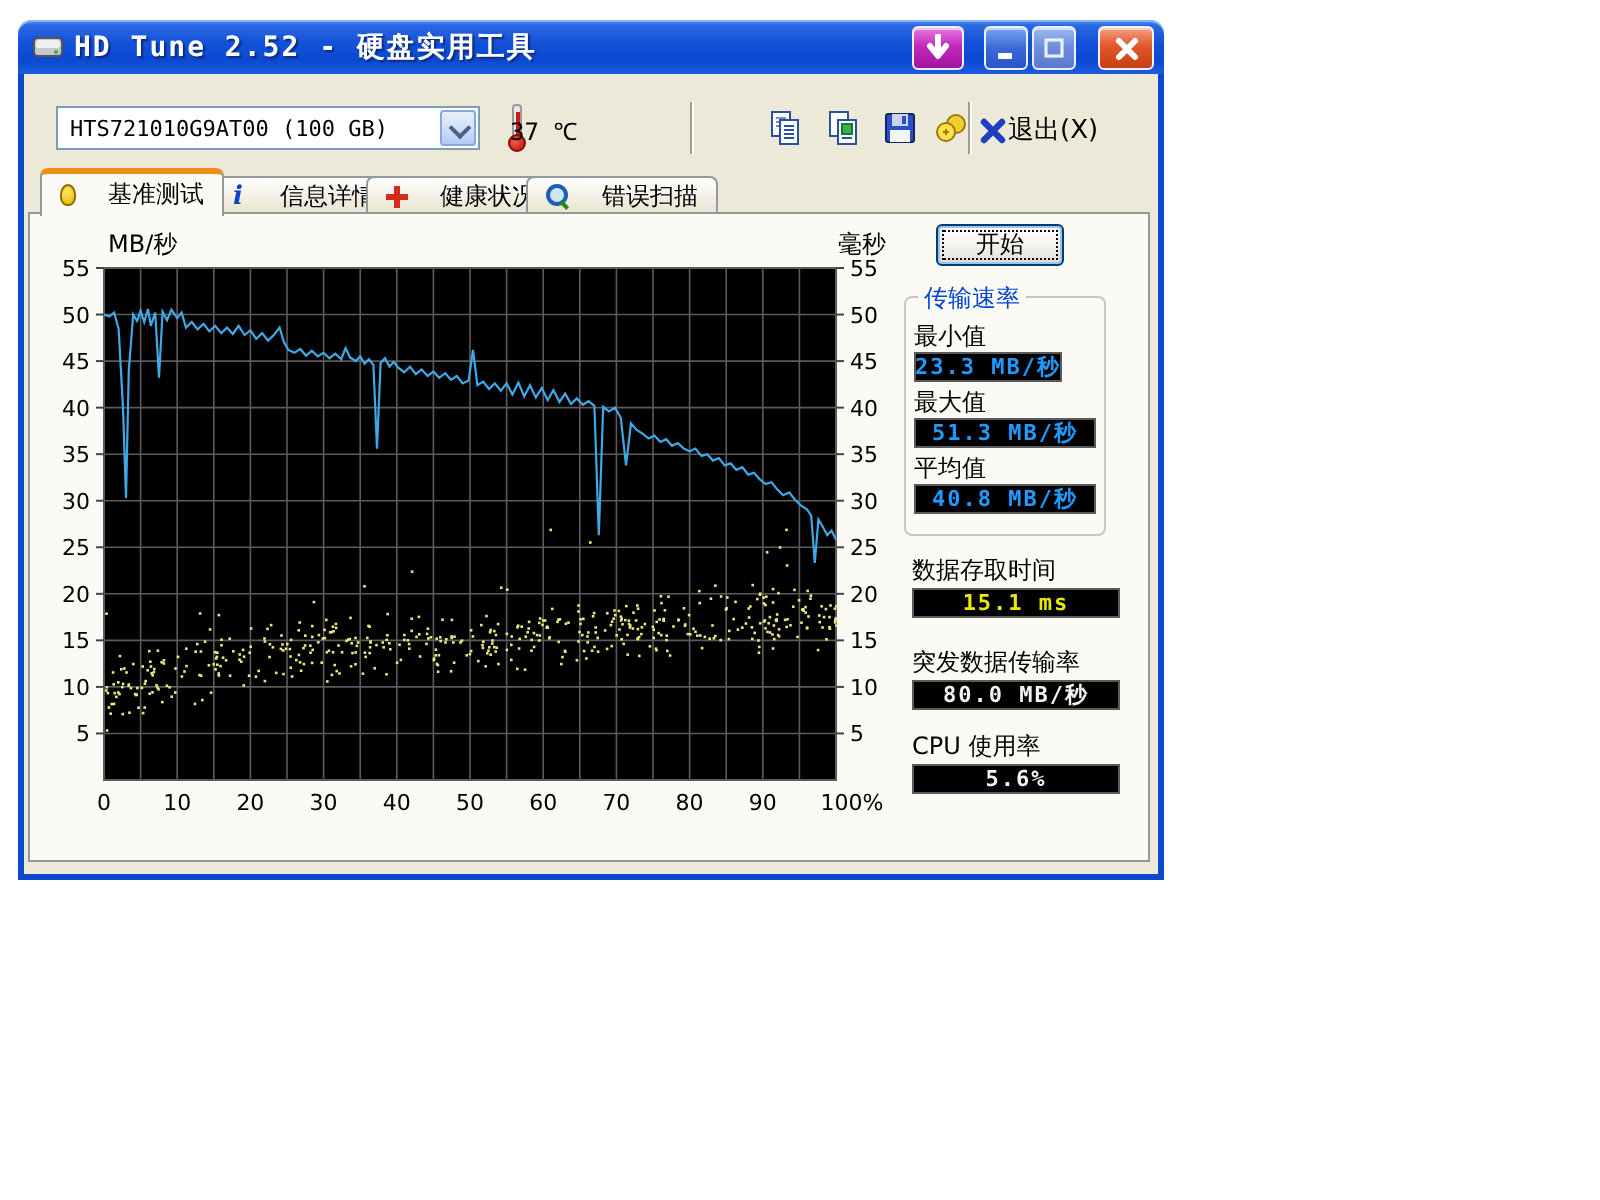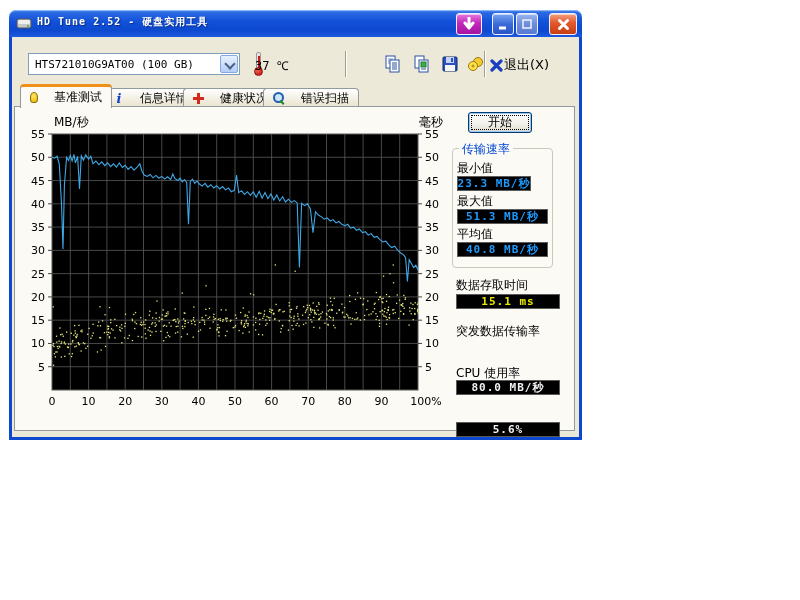--- a/index.html
+++ b/index.html
@@ -7,21 +7,21 @@
               font-family:"DejaVu Sans", sans-serif; }
 
   
   .window { position:absolute; left:9px; top:10px; width:573px; height:430px; }
   .titlebar { position:absolute; left:0; top:0; width:573px; height:27px;
     border-radius:7px 7px 0 0;
     background:linear-gradient(180deg,#5a96f2 0%, #2a68e2 10%, #1150d8 45%, #0c49cf 75%, #1c5ae0 100%);
     box-shadow:inset 0 1px 0 #86b4f6; }
   .titlebar-icon { position:absolute; left:7px; top:6px; width:16px; height:15px; }
   .title-text { position:absolute; left:28px; top:5px; color:#fff; font-weight:bold;
-    font-size:10px; letter-spacing:1px; font-family:"DejaVu Sans Mono", monospace;
+    font-size:14px; letter-spacing:1px; font-family:"DejaVu Sans Mono", monospace;
     text-shadow:1px 1px 1px #0a2a80; white-space:nowrap; }
   .tb-btn { position:absolute; top:3px; height:22px; border:1px solid #eef2ff; border-radius:3px;
     display:flex; align-items:center; justify-content:center; box-shadow:inset 0 1px 0 rgba(255,255,255,.55); }
   .btn-download { left:447px; width:26px; background:linear-gradient(180deg,#e77ae2 0%,#c228ba 45%,#a414a0 100%); }
   .btn-min { left:483px; width:22px; background:linear-gradient(180deg,#7aa5f2 0%,#3a6ad8 50%,#2a55c8 100%); }
   .btn-max { left:507px; width:22px; background:linear-gradient(180deg,#9cb8ee 0%,#6c8cdc 50%,#5a7ad0 100%); }
   .btn-close { left:540px; width:28px; background:linear-gradient(180deg,#f3a083 0%,#e2572b 45%,#c83e14 100%); }
 
   .window-body { position:absolute; left:0; top:27px; width:573px; height:403px;
     background:#ece9d8; border:3px solid #0c49cf; border-top:none; }
@@ -85,21 +85,21 @@
     border:1px solid #cac8bb; border-radius:4px; }
   .group-title { position:absolute; left:6px; top:-8px; padding:0 3px; background:#fbfaf5;
     color:#0046d5; font-size:12px; white-space:nowrap; }
 
   .fld-label { position:absolute; font-size:12px; color:#000; white-space:nowrap; }
   .lcd { position:absolute; width:104px; height:15px; background:#000; border:1px solid #5a5a5a;
     font:bold 11px "DejaVu Sans Mono", monospace; letter-spacing:1px;
     display:flex; align-items:center; justify-content:center; white-space:nowrap; }
   .lcd.blue   { color:#1e9bff; }
   .lcd.yellow { color:#e8e800; }
-  .lcd.white  { color:#f2f2f2;margin-top:40px; }
+  .lcd.white  { color:#f2f2f2; }
 </style>
 </head>
 <body>
 
 <div class="window">
 
   <div class="titlebar">
     <svg class="titlebar-icon" viewBox="0 0 16 15">
       <rect x="1" y="3" width="14" height="9" rx="2" fill="#c8c8c8" stroke="#555"></rect>
       <rect x="2" y="4" width="12" height="4" rx="1.5" fill="#efefef"></rect>

